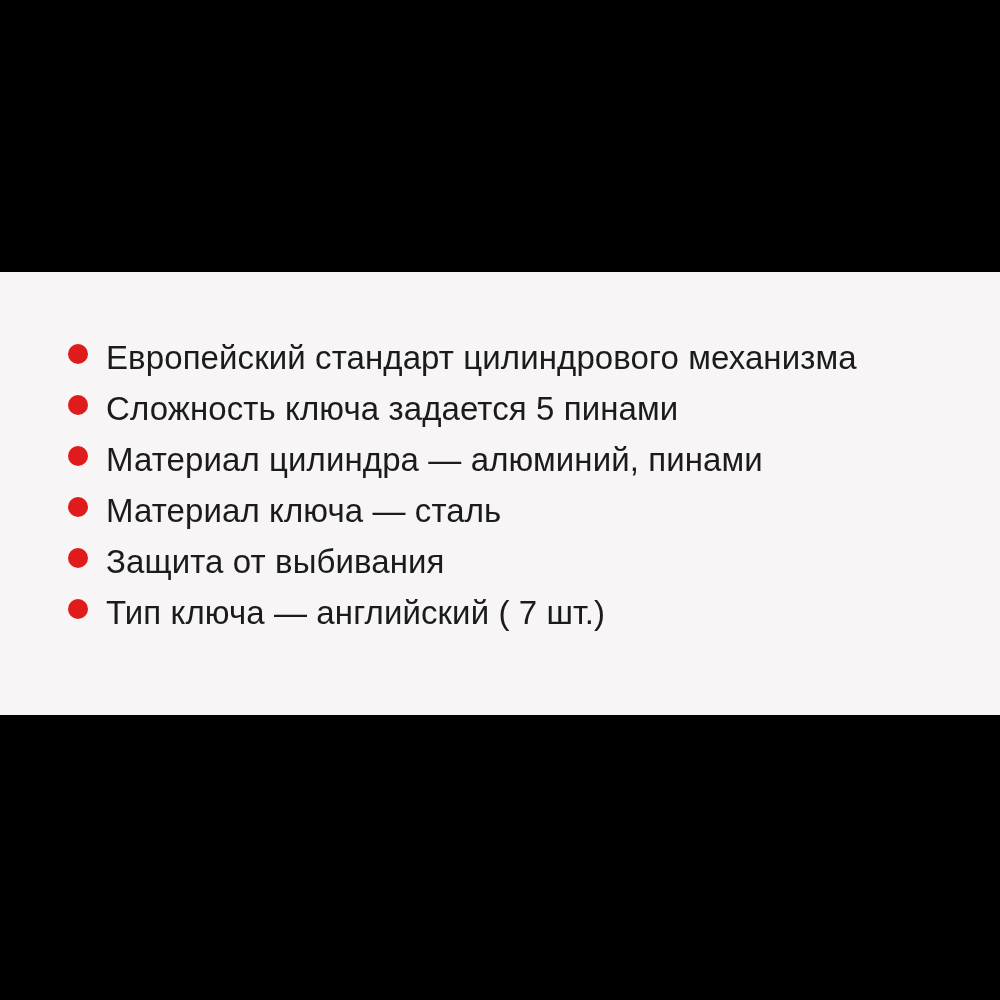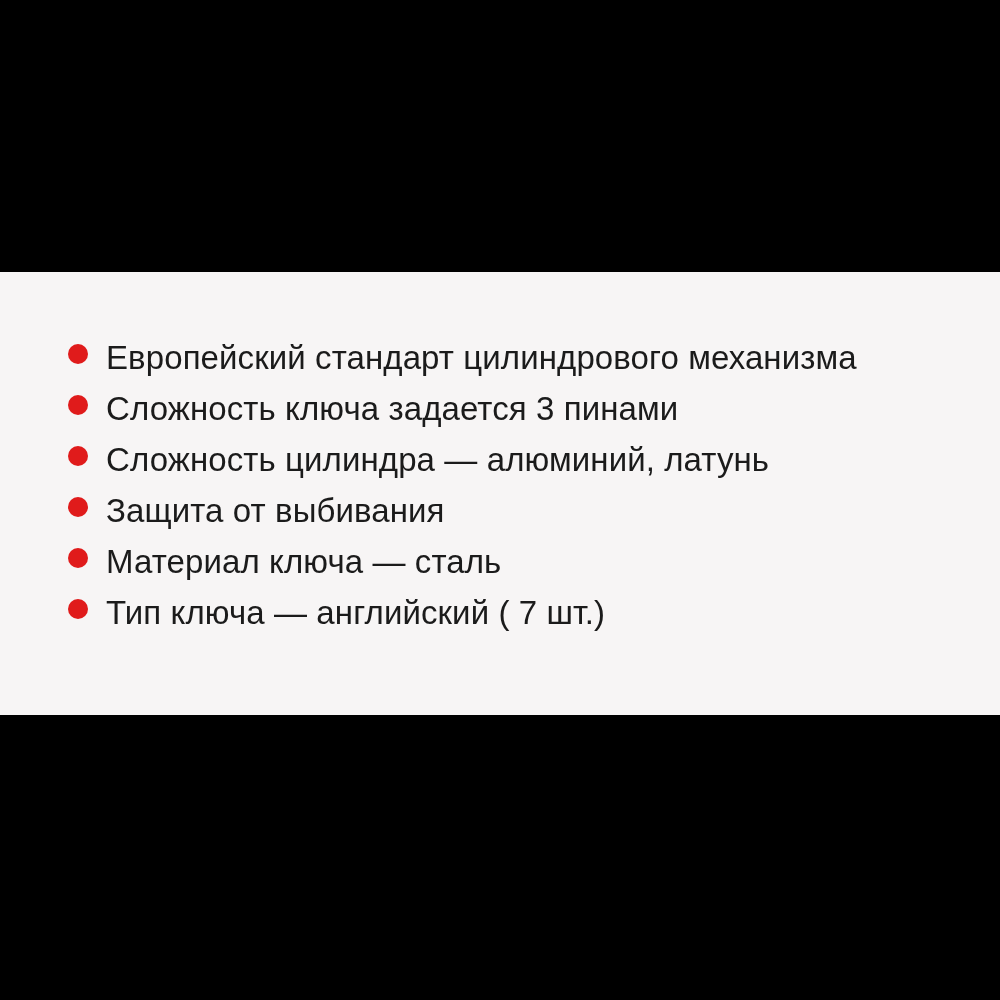--- a/index.html
+++ b/index.html
@@ -65,33 +65,33 @@
 
 <div class="stage">
   <div class="panel">
     <ul class="feature-list">
       <li class="feature-item">
         <span class="bullet"></span>
         <span class="feature-text">Европейский стандарт цилиндрового механизма</span>
       </li>
       <li class="feature-item">
         <span class="bullet"></span>
-        <span class="feature-text">Сложность ключа задается 3 пинами</span>
+        <span class="feature-text">Сложность ключа задается 5 пинами</span>
       </li>
       <li class="feature-item">
         <span class="bullet"></span>
-        <span class="feature-text">Сложность цилиндра — алюминий,  латунь</span>
+        <span class="feature-text">Материал цилиндра — алюминий,  пинами</span>
+      </li>
+      <li class="feature-item">
+        <span class="bullet"></span>
+        <span class="feature-text">Материал ключа — сталь</span>
       </li>
       <li class="feature-item">
         <span class="bullet"></span>
         <span class="feature-text">Защита от выбивания</span>
-      </li>
-      <li class="feature-item">
-        <span class="bullet"></span>
-        <span class="feature-text">Материал ключа — сталь</span>
       </li>
       <li class="feature-item">
         <span class="bullet"></span>
         <span class="feature-text">Тип ключа — английский ( 7 шт.)</span>
       </li>
     </ul>
   </div>
 </div>
 
 </body></html>

